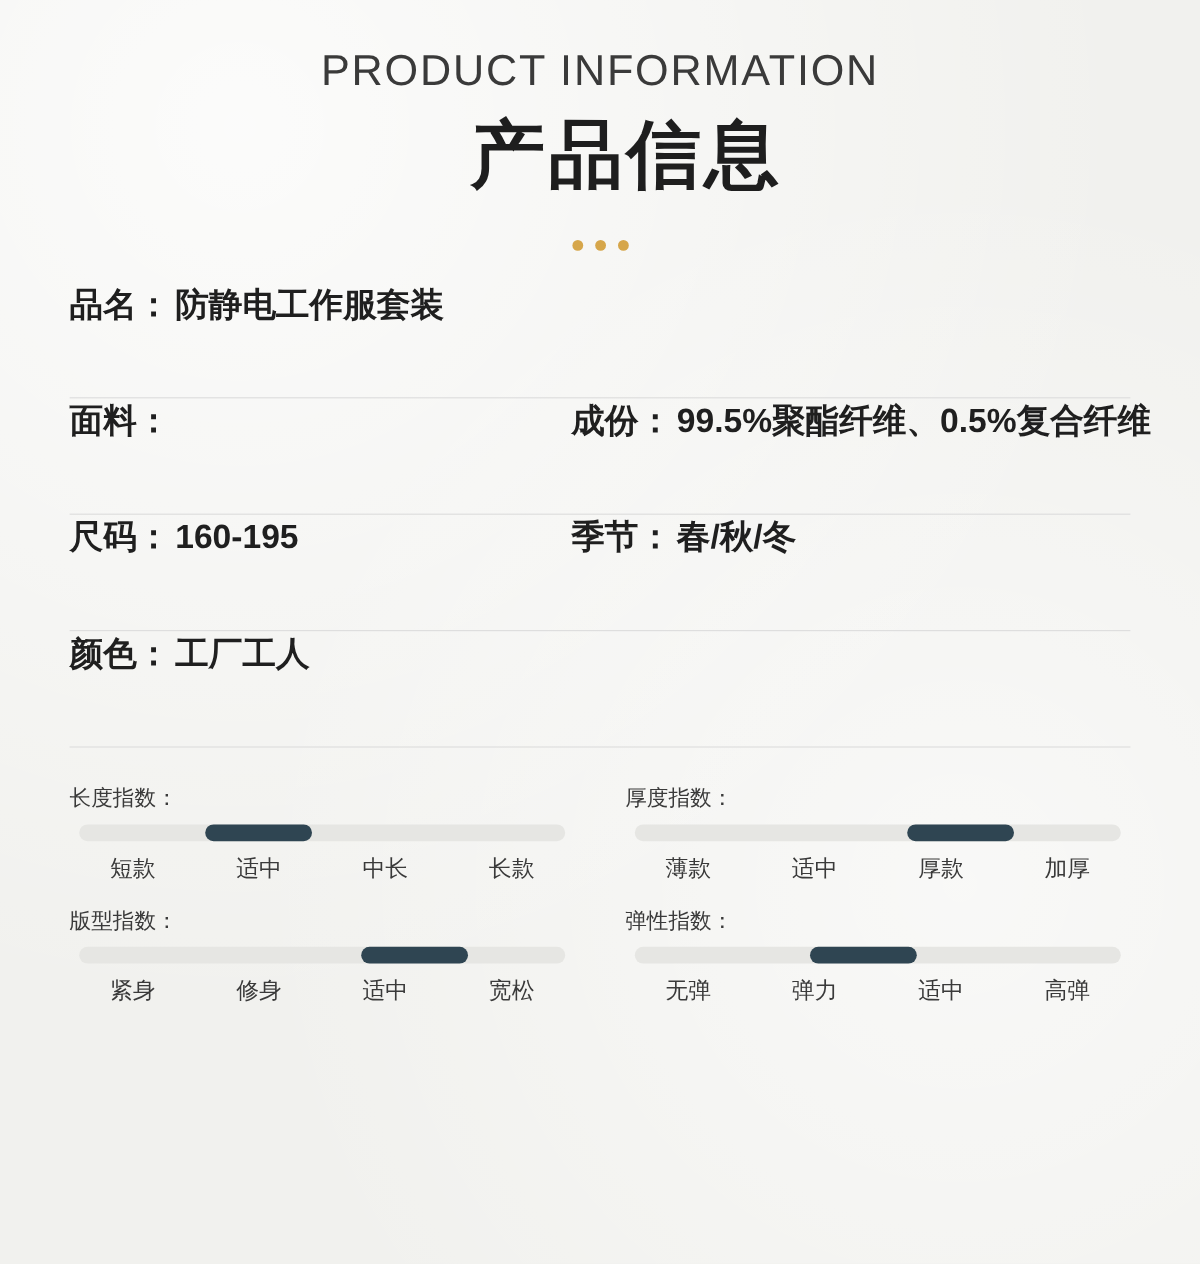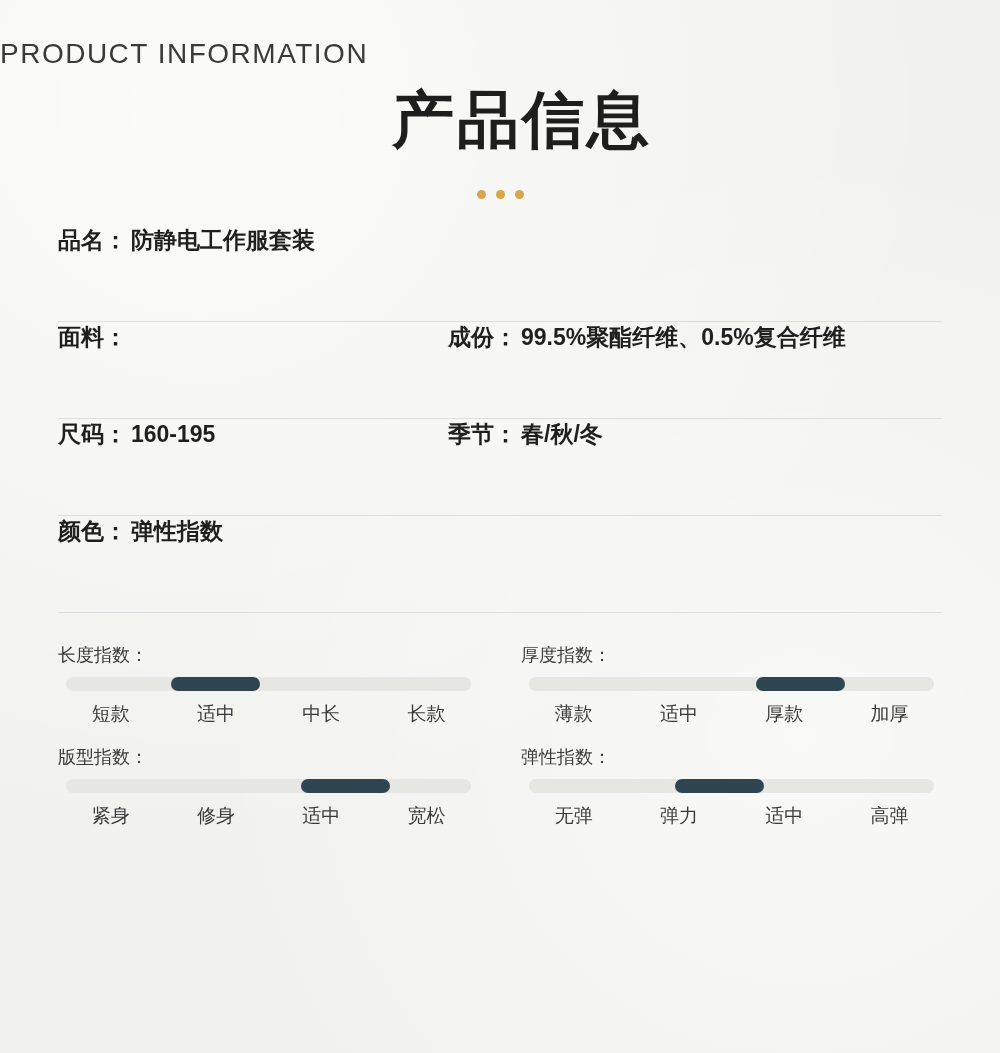--- a/index.html
+++ b/index.html
@@ -20,22 +20,22 @@
     height: 1053px;
     position: relative;
     background:
       radial-gradient(circle at 20% 10%, rgba(255,255,255,0.75), rgba(255,255,255,0) 60%),
       radial-gradient(circle at 80% 70%, rgba(255,255,255,0.55), rgba(255,255,255,0) 55%),
       #f1f1ee;
     box-sizing: border-box;
   }
 
   .title-en {
-    text-align: left;
-    font-size: 28px;
+    text-align: center;
+    font-size: 36px;
     letter-spacing: 1.5px;
     color: #3a3a3a;
     font-weight: 400;
     padding-top: 38px;
   }
   .title-cn {
     text-align: center;
     font-size: 62px;
     font-weight: bold;
     color: #1e1e1e;
@@ -60,23 +60,24 @@
   }
 
   .spec-list {
     margin: 26px 58px 0 58px;
   }
   .spec-row {
     display: flex;
     align-items: baseline;
     height: 96px;
     border-bottom: 1px solid #dedede;
-    font-size: 23px;
+    font-size: 28px;
     font-weight: bold;
     color: #1f1f1f;
+    gap: 28px;
   }
   .spec-row:last-child {
     border-bottom: 1px solid #dedede;
   }
   .cell {
     display: flex;
     align-items: baseline;
     white-space: nowrap;
   }
   .cell-left {
@@ -179,21 +180,21 @@
       </div>
       <div class="cell cell-right">
         <span class="k">季节：</span>
         <span class="v">春/秋/冬</span>
       </div>
     </div>
 
     <div class="spec-row">
       <div class="cell cell-full">
         <span class="k">颜色：</span>
-        <span class="v">弹性指数</span>
+        <span class="v">工厂工人</span>
       </div>
     </div>
 
 
   </div>
 
   <div class="indices">
 
     <div class="index-block">
       <div class="index-label">长度指数：</div>

